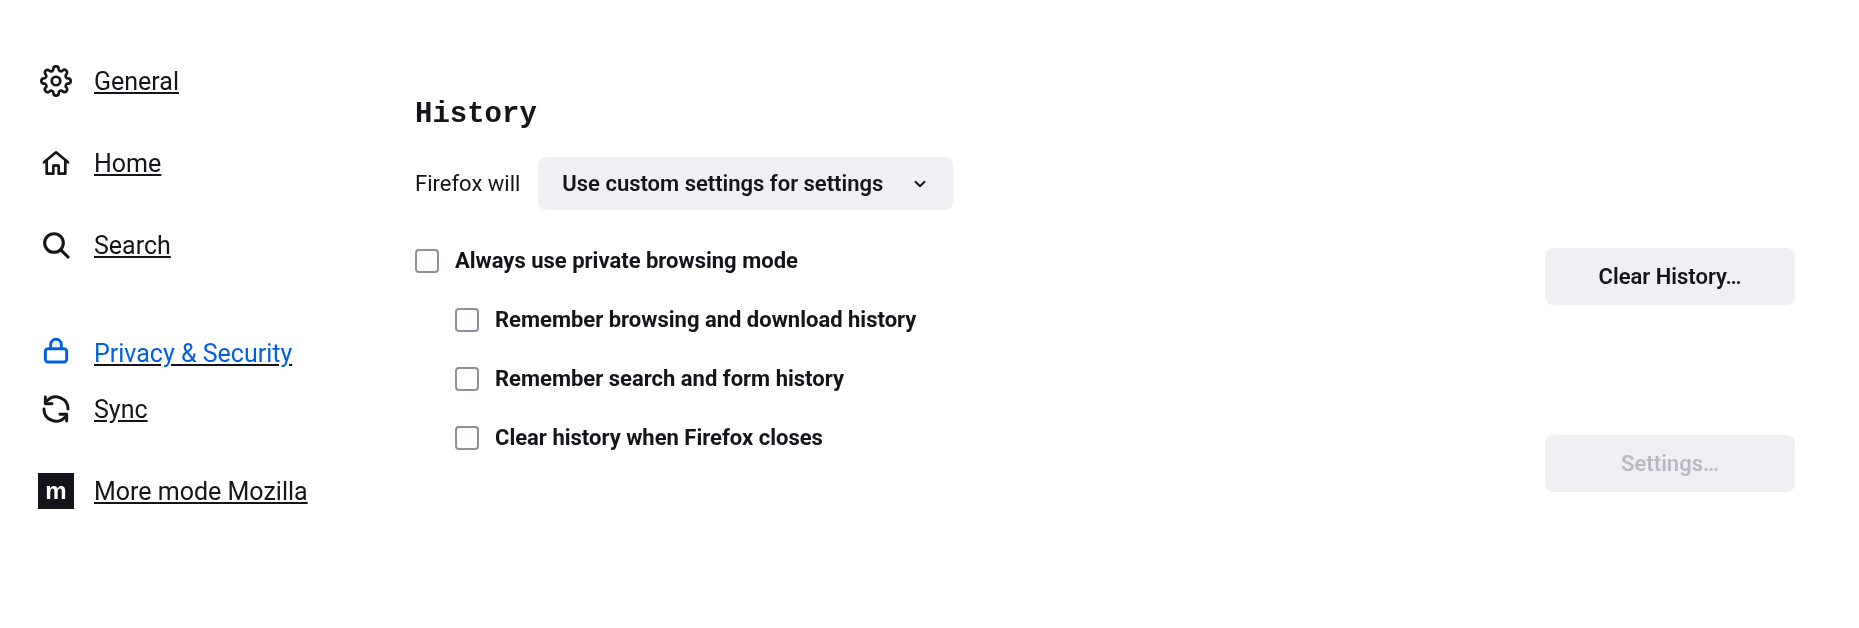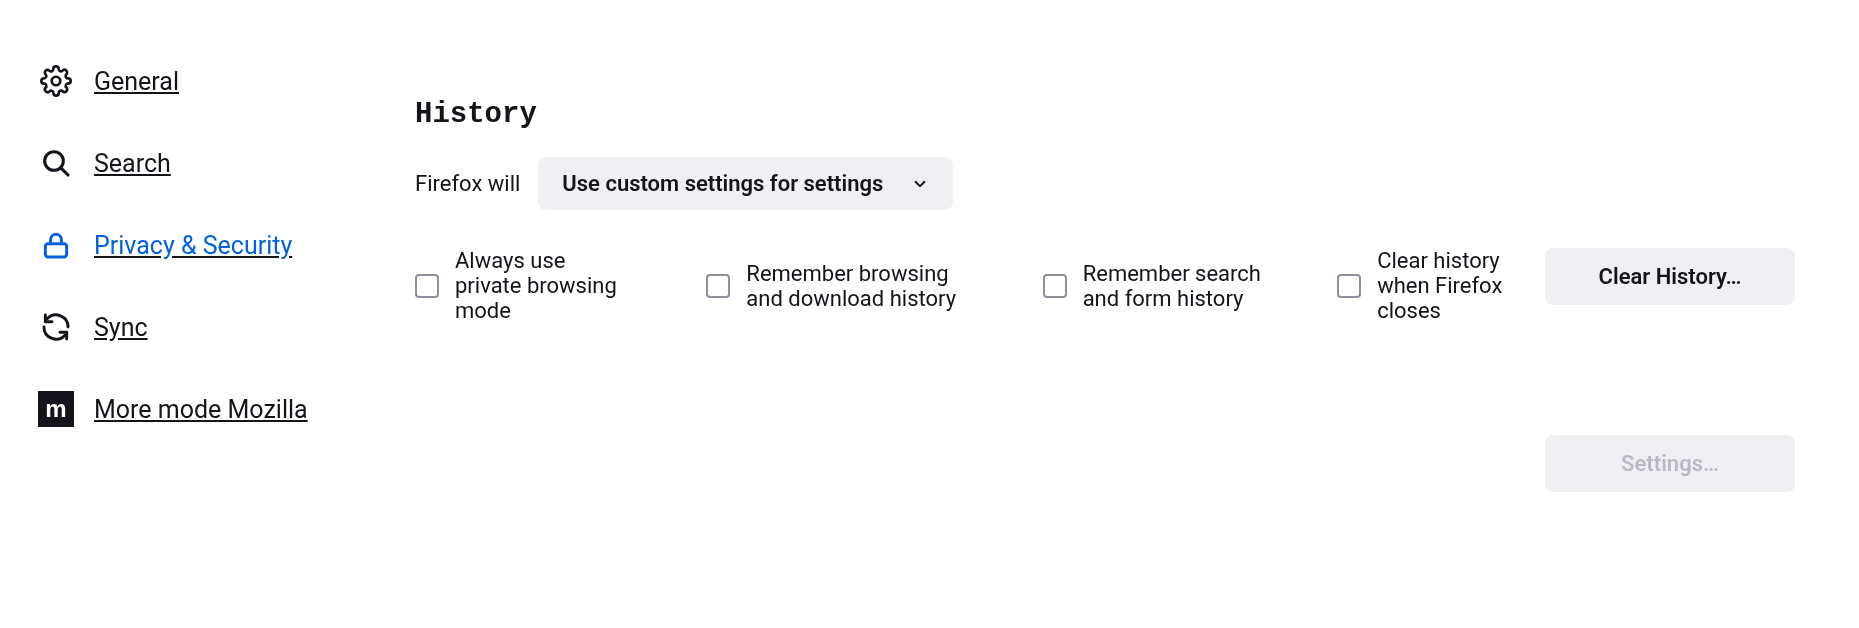--- a/index.html
+++ b/index.html
@@ -33,20 +33,21 @@
   .sidebar-item .icon {
     width: 36px;
     height: 36px;
     display: flex;
     align-items: center;
     justify-content: center;
     color: #15141a;
   }
   .sidebar-item.active {
     color: #0060df;
+    align-items: flex-end;
   }
   .sidebar-item.active .icon {
     color: #0060df;
   }
   .sidebar-item .label {
     font-size: 25px;
     font-weight: 400;
   }
   .moz-icon {
     width: 36px;
@@ -96,23 +97,24 @@
   }
   .select-control svg { flex-shrink:0; }
 
   .content-row {
     display: flex;
     justify-content: space-between;
     align-items: flex-start;
   }
   .check-list {
     display: flex;
-    flex-direction: row;
+    flex-direction: column;
     gap: 34px;
     font-size: 22px;
+    font-weight: bold;
   }
   .check-item {
     display: flex;
     align-items: center;
     gap: 16px;
   }
   .check-item.indented {
     margin-left: 40px;
   }
   .checkbox {
@@ -153,20 +155,29 @@
   <div class="sidebar-item">
     <span class="icon">
       <svg width="32" height="32" viewBox="0 0 24 24" fill="none" stroke="currentColor" stroke-width="2" stroke-linecap="round" stroke-linejoin="round">
           <circle cx="12" cy="12" r="3.2"></circle>
           <path d="M19.4 15a1.65 1.65 0 0 0 .33 1.82l.06.06a2 2 0 1 1-2.83 2.83l-.06-.06a1.65 1.65 0 0 0-1.82-.33 1.65 1.65 0 0 0-1 1.51V21a2 2 0 0 1-4 0v-.09a1.65 1.65 0 0 0-1-1.51 1.65 1.65 0 0 0-1.82.33l-.06.06A2 2 0 1 1 4.27 16.9l.06-.06A1.65 1.65 0 0 0 4.66 15a1.65 1.65 0 0 0-1.51-1H3a2 2 0 0 1 0-4h.09a1.65 1.65 0 0 0 1.51-1 1.65 1.65 0 0 0-.33-1.82l-.06-.06A2 2 0 1 1 7.1 4.27l.06.06a1.65 1.65 0 0 0 1.82.33h0A1.65 1.65 0 0 0 10 3.09V3a2 2 0 0 1 4 0v.09a1.65 1.65 0 0 0 1 1.51h0a1.65 1.65 0 0 0 1.82-.33l.06-.06A2 2 0 1 1 19.73 7.1l-.06.06a1.65 1.65 0 0 0-.33 1.82v0A1.65 1.65 0 0 0 20.91 10H21a2 2 0 0 1 0 4h-.09a1.65 1.65 0 0 0-1.51 1z"></path>
         </svg>
     </span>
     <span class="label">General</span>
   </div>
 
+  <div class="sidebar-item">
+    <span class="icon">
+      <svg width="32" height="32" viewBox="0 0 24 24" fill="none" stroke="currentColor" stroke-width="2" stroke-linecap="round" stroke-linejoin="round">
+          <path d="M3 11.5 L12 4 L21 11.5"></path>
+          <path d="M5 10v10h5v-6h4v6h5V10"></path>
+        </svg>
+    </span>
+    <span class="label">Home</span>
+  </div>
 
   <div class="sidebar-item">
     <span class="icon">
       <svg width="32" height="32" viewBox="0 0 24 24" fill="none" stroke="currentColor" stroke-width="2.3" stroke-linecap="round" stroke-linejoin="round">
           <circle cx="10.5" cy="10.5" r="7"></circle>
           <line x1="21" y1="21" x2="15.8" y2="15.8"></line>
         </svg>
     </span>
     <span class="label">Search</span>
   </div>

